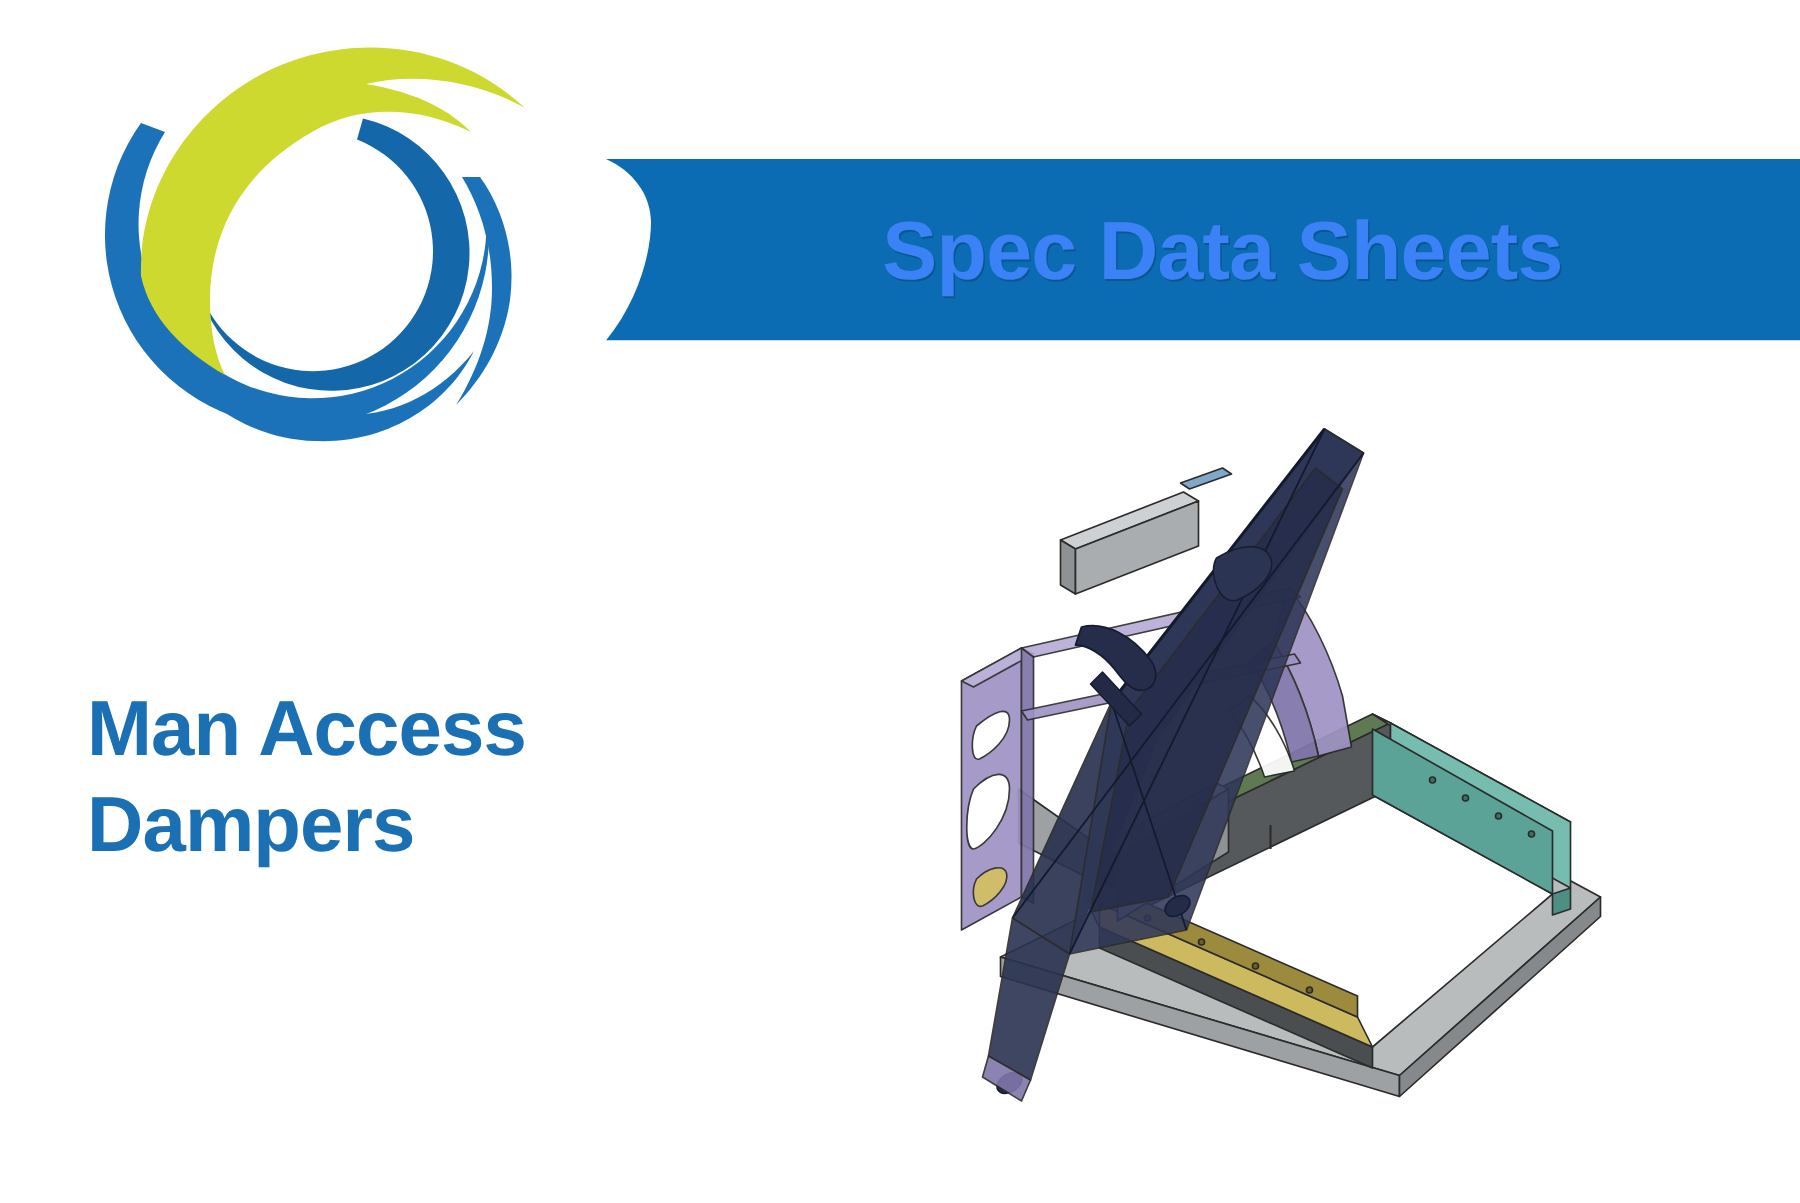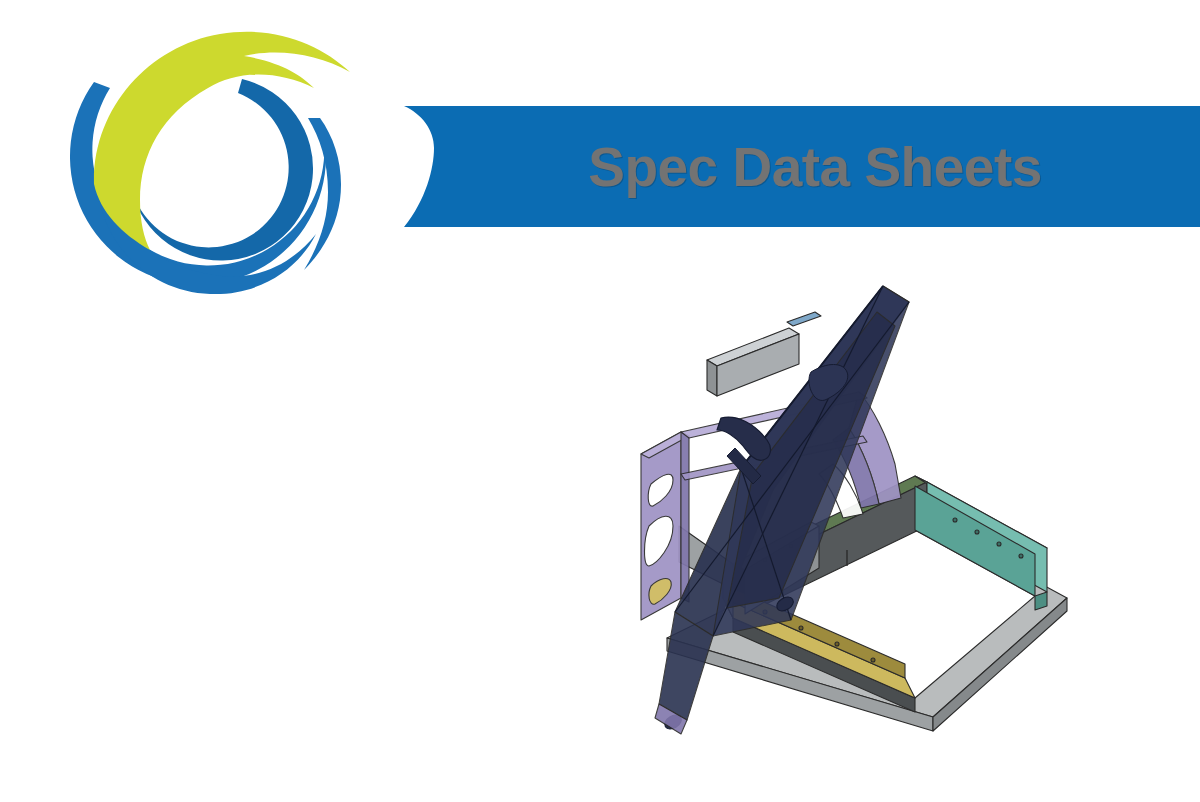--- a/index.html
+++ b/index.html
@@ -48,21 +48,21 @@
     width: 100%;
     height: 100%;
     display: flex;
     align-items: center;
     justify-content: center;
     padding-left: 26px;
     box-sizing: border-box;
     font-size: 55px;
     font-weight: bold;
     letter-spacing: -0.5px;
-    color: #737373;
+    color: #3b82f6;
     text-shadow: 1px 1px 0 rgba(0,0,0,0.18);
     white-space: nowrap;
   }
 
   
   .product-title {
     position: absolute;
     left: 58px;
     top: 455px;
     width: 430px;
@@ -124,20 +124,24 @@
     </svg>
   </div>
 
   <div class="banner">
     <svg class="banner-svg" viewBox="0 0 796 121" preserveAspectRatio="none" xmlns="http://www.w3.org/2000/svg">
       <path d="M 0 0 L 796 0 L 796 121 L 0 121 C 22 94 30 62 30 42 C 30 24 18 8 0 0 Z" fill="#0b6cb3"></path>
     </svg>
     <div class="banner-title">Spec Data Sheets</div>
   </div>
 
+  <div class="product-title">
+    <span class="line">Man Access</span>
+    <span class="line">Dampers</span>
+  </div>
 
   <div class="illustration" title="3D CAD rendering of a man access damper with hinged door open">
     <svg viewBox="0 0 475 480" xmlns="http://www.w3.org/2000/svg">
       <g stroke="#2b2b2b" stroke-width="1.1" stroke-linejoin="round" fill-rule="evenodd">
 
         <g>
 
           <path d="M 52 370 L 300 248 L 452 330 L 318 449 Z" fill="#b9bcbd"></path>
 
           <path d="M 52 370 L 318 449 L 318 463 L 52 383 Z" fill="#9da1a3"></path>

